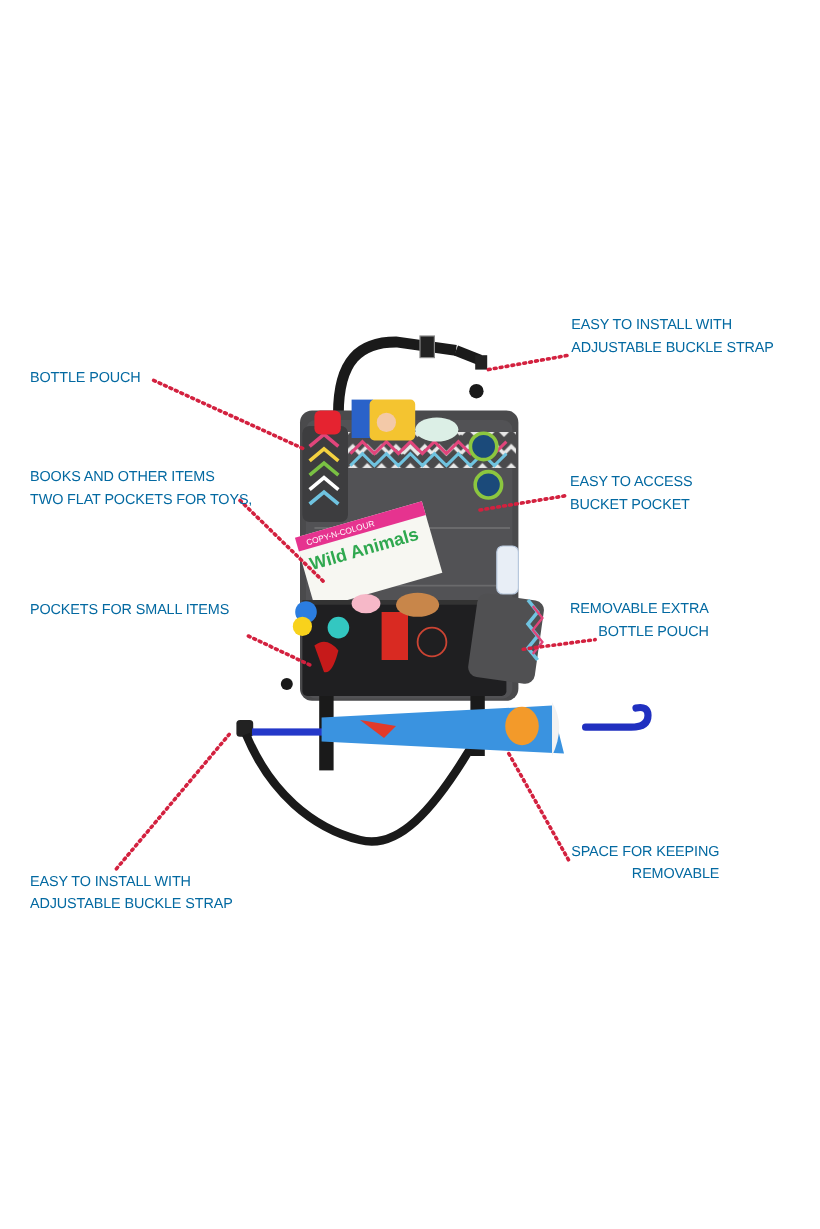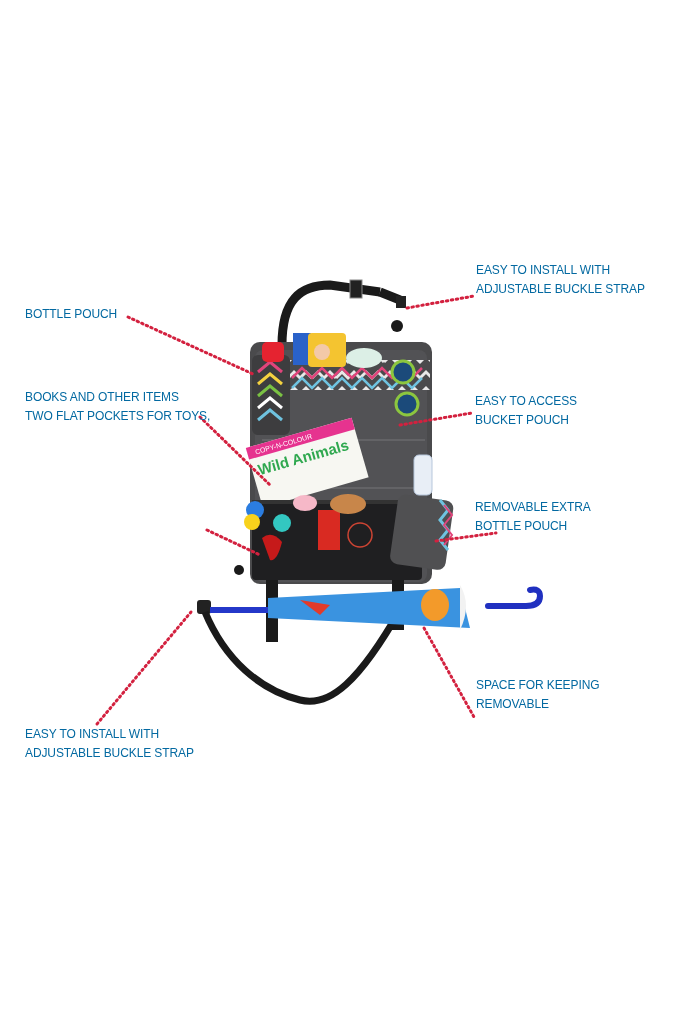--- a/index.html
+++ b/index.html
@@ -125,34 +125,35 @@
   <span>BOTTLE POUCH</span>
 </div>
 
 <div class="label" style="left:25px; top:388px;">
   <span>BOOKS AND OTHER ITEMS</span>
   <span>TWO FLAT POCKETS FOR TOYS,</span>
 </div>
 
 <div class="label" style="left:475px; top:392px;">
   <span>EASY TO ACCESS</span>
-  <span>BUCKET POUCH</span>
+  <span>BUCKET POCKET</span>
 </div>
 
 <div class="label" style="left:25px; top:499px;">
+  <span>POCKETS FOR SMALL ITEMS</span>
 </div>
 
-<div class="label" style="left:475px; top:498px;">
+<div class="label" style="left:475px; top:498px;text-align:right;">
   <span>REMOVABLE EXTRA</span>
   <span>BOTTLE POUCH</span>
 </div>
 
 <div class="label" style="left:25px; top:725px;">
   <span>EASY TO INSTALL WITH</span>
   <span>ADJUSTABLE BUCKLE STRAP</span>
 </div>
 
-<div class="label" style="left:476px; top:676px;">
+<div class="label" style="left:476px; top:700px;text-align:right;">
   <span>SPACE FOR KEEPING</span>
   <span>REMOVABLE</span>
 </div>
 
 </div>
 
 </body></html>

